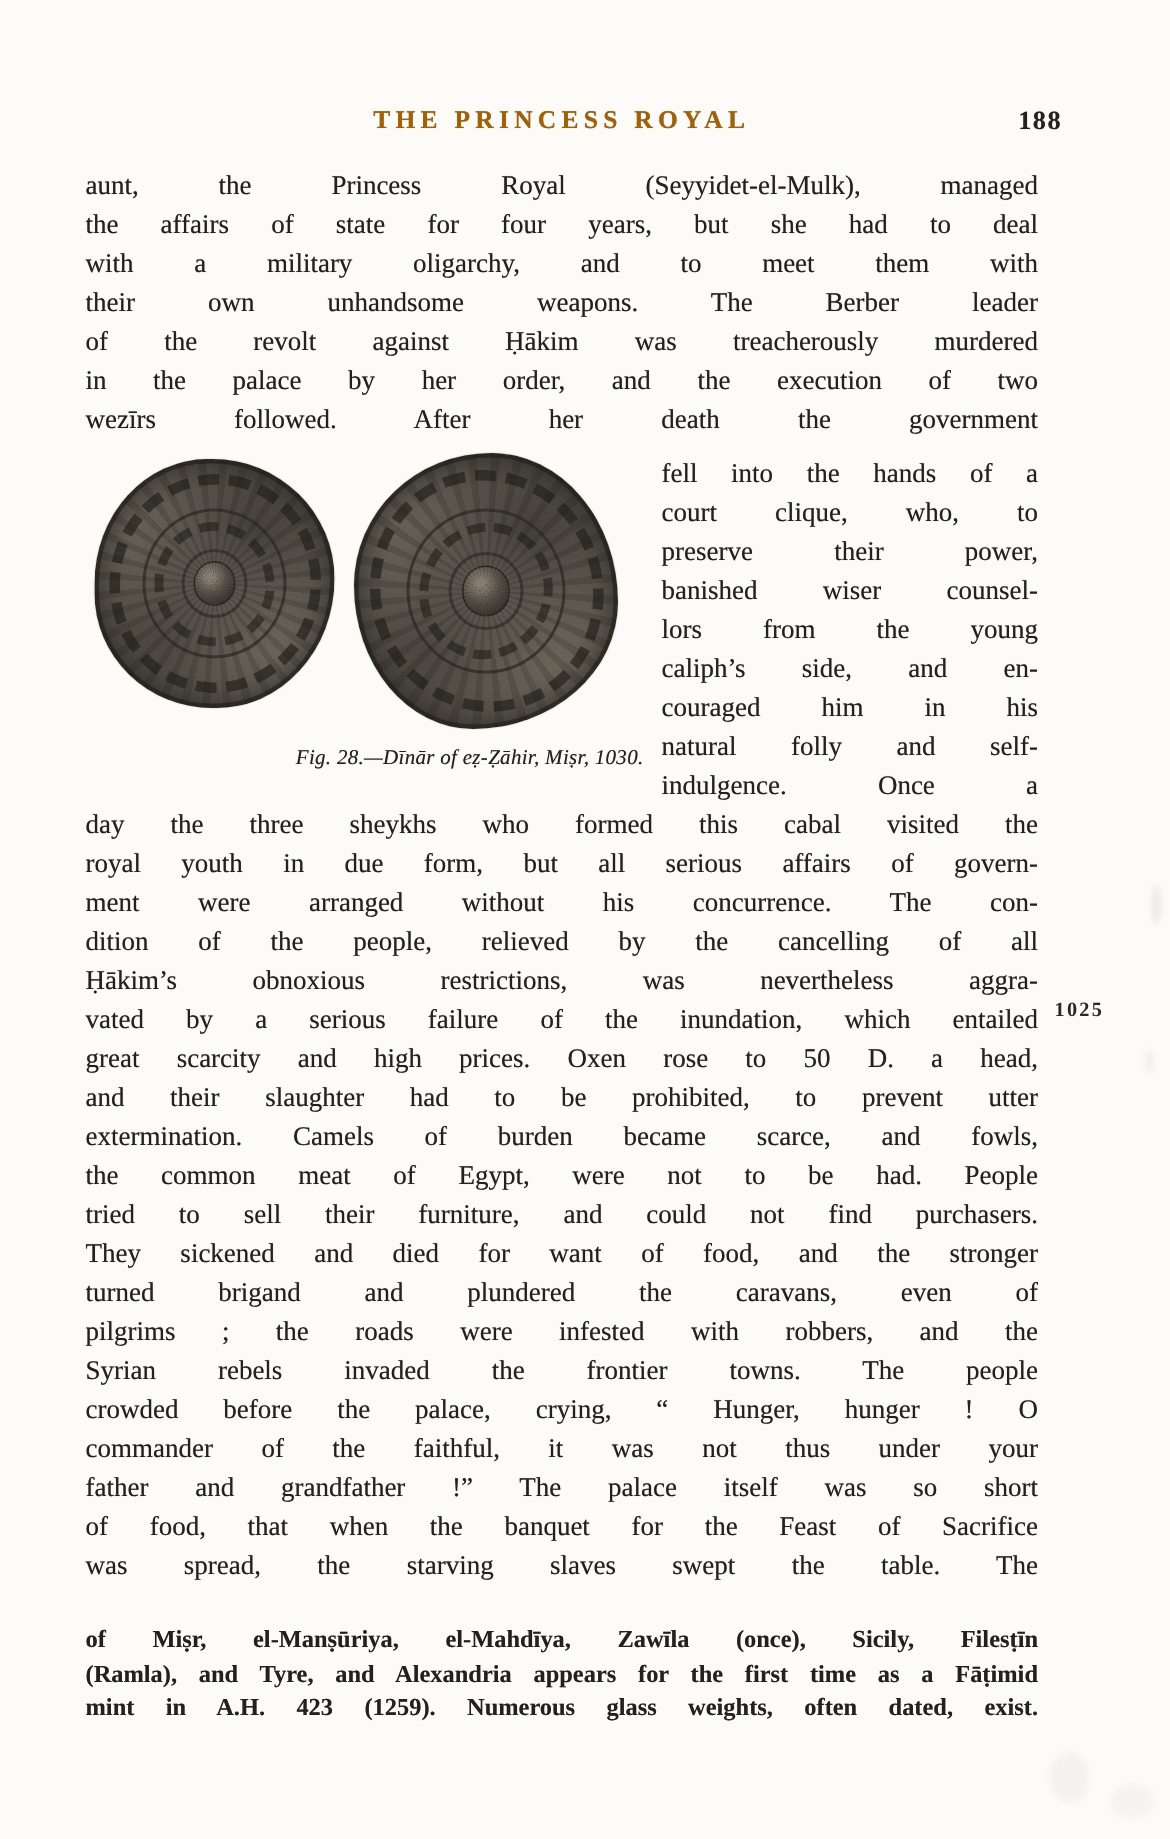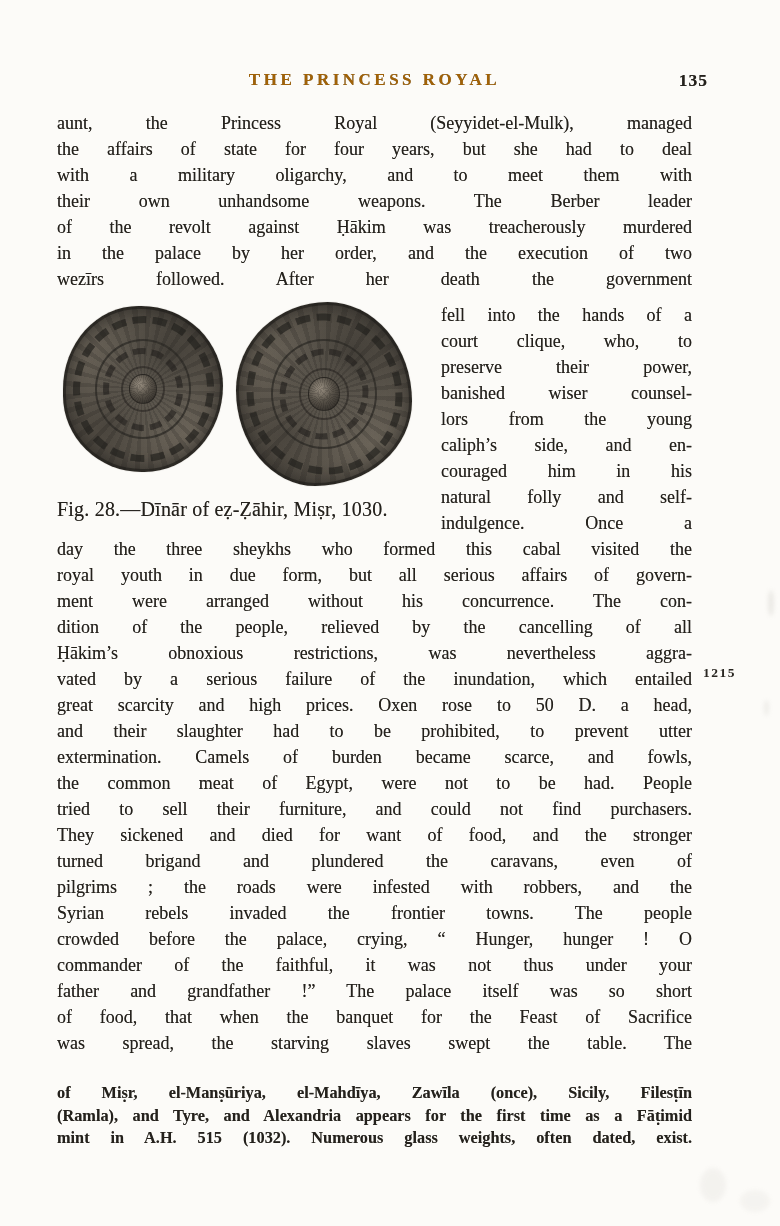--- a/index.html
+++ b/index.html
@@ -93,25 +93,26 @@
   .ring-circle-2{inset:36%;border:2px solid rgba(48,45,40,.72);}
   .coin-hub{
     inset:41%;
     background:radial-gradient(circle at 38% 34%, #8d8477 8%, #575148 45%, #332f2a 85%);
     border:1px solid rgba(36,34,30,.8);
   }
   .coin-reverse .ring-inscription-outer{transform:rotate(-21deg);}
   .coin-reverse .ring-inscription-inner{transform:rotate(31deg);}
   .figure-caption{
     margin-top:12px;
-    font-size:20px;
+    font-size:14px;
     letter-spacing:.2px;
-    text-align:left;
+    text-align:right;
     white-space:nowrap;
     text-shadow:0 0 .45px rgba(33,30,25,.5);
+    font-style:italic;
   }
   .footnote{
     margin-top:26px;
     font-size:16.3px;
     line-height:22.5px;
     font-weight:700;
     text-align:justify;
     text-align-last:justify;
     white-space:pre-line;
     text-shadow:0 0 .4px rgba(33,30,25,.4);
@@ -137,21 +138,21 @@
 </style>
 </head>
 <body>
 
 <div class="page">
 
   <div class="text-col">
 
     <div class="running-head">
       <div class="running-title">THE PRINCESS ROYAL</div>
-      <div class="page-number">135</div>
+      <div class="page-number">188</div>
     </div>
 
     <div class="justified">aunt, the Princess Royal (Seyyidet-el-Mulk), managed
 the affairs of state for four years, but she had to deal
 with a military oligarchy, and to meet them with
 their own unhandsome weapons. The Berber leader
 of the revolt against Ḥākim was treacherously murdered
 in the palace by her order, and the execution of two
 wezīrs followed. After her death the government</div>
 
@@ -201,24 +202,24 @@
 Syrian rebels invaded the frontier towns. The people
 crowded before the palace, crying, “ Hunger, hunger ! O
 commander of the faithful, it was not thus under your
 father and grandfather !” The palace itself was so short
 of food, that when the banquet for the Feast of Sacrifice
 was spread, the starving slaves swept the table. The</div>
     </div>
 
     <div class="footnote">of Miṣr, el-Manṣūriya, el-Mahdīya, Zawīla (once), Sicily, Filesṭīn
 (Ramla), and Tyre, and Alexandria appears for the first time as a Fāṭimid
-mint in A.H. 515 (1032). Numerous glass weights, often dated, exist.</div>
+mint in A.H. 423 (1259). Numerous glass weights, often dated, exist.</div>
 
   </div>
 
-  <div class="margin-year">1215</div>
+  <div class="margin-year">1025</div>
 
   <div class="smudge smudge-1"></div>
   <div class="smudge smudge-2"></div>
   <div class="smudge smudge-3"></div>
   <div class="smudge smudge-4"></div>
 
 </div>
 
 </body></html>

